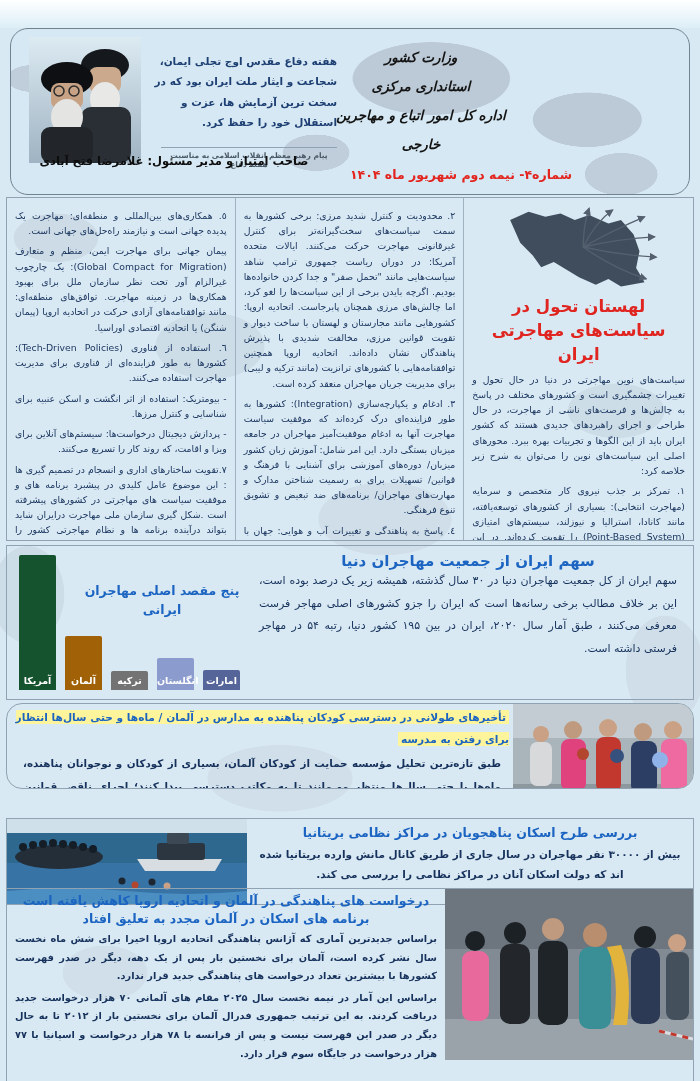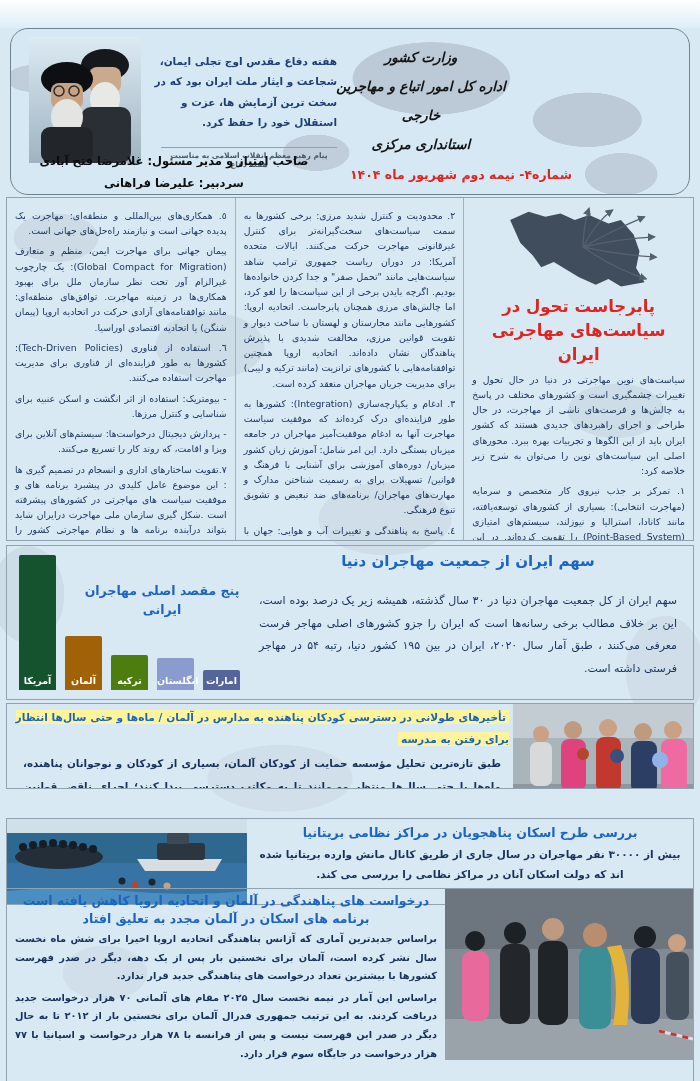--- a/index.html
+++ b/index.html
@@ -76,38 +76,38 @@
     color:#e02520; font-weight:bold; font-size:16.5px; line-height:1.45;
     text-align:center; margin:2px 0 4px 0;
   }
 
   
   .share-panel {
     position:absolute; left:6px; right:6px; top:545px; height:155px;
     border:1px solid #8fa3b2; display:flex; overflow:hidden;
   }
   .share-text { flex:1; padding:6px 16px 4px 10px; }
-  .share-title { color:#1b64c1; font-size:15px; font-weight:bold; text-align:center; margin-bottom:20px; }
+  .share-title { color:#1b64c1; font-size:15px; font-weight:bold; text-align:center; margin-bottom:0; }
   .share-body { color:#16325c; font-size:11px; font-weight:normal; line-height:2.05; text-align:justify; }
   .chart-block { width:242px; position:relative; }
   .chart-title { position:absolute; left:74px; top:36px; width:162px;
     color:#1b64c1; font-size:12.5px; font-weight:bold; text-align:center; line-height:1.5; }
   .bars { position:absolute; bottom:9px; left:12px; right:8px; height:137px;
     display:flex; align-items:flex-end; gap:9px; direction:ltr; }
   .bar { width:37px; position:relative; border-radius:2px 2px 0 0; }
   .bar-label { position:absolute; bottom:4px; left:0; right:0;
     color:#fff; font-size:9.5px; font-weight:bold; text-align:center; }
 
   
   .news-panel { position:absolute; left:6px; right:6px; border:1px solid #8fa3b2;
     display:flex; overflow:hidden; }
   .news-title { color:#1b64c1; font-weight:bold; }
   .photo { flex:none; }
 
-  .schools-panel { top:703px; height:86px; }
+  .schools-panel { top:703px; height:86px;border-radius:16px; }
   .schools-text { flex:1; padding:2px 4px; }
   .schools-title { display:inline; background:#fdf49b; font-size:10.6px; line-height:1.85; padding:1px 3px; }
   .schools-body { color:#16325c; font-size:10.4px; font-weight:bold; line-height:2.15;
     text-align:justify; padding:3px 8px 4px 12px; }
 
   .britain-panel { top:818px; height:87px; }
   .britain-text { flex:1; padding:4px 10px; }
   .britain-title { font-size:12.5px; text-align:center; margin:2px 0 4px; }
   .britain-body { color:#16325c; font-size:10.5px; font-weight:bold; line-height:1.95; text-align:center; }
 
@@ -144,26 +144,25 @@
     <rect x="22" y="46" width="32" height="26" rx="8" fill="#c8a285"></rect>
     <circle cx="30" cy="54" r="5" fill="none" stroke="#2c2c2c" stroke-width="1.5"></circle>
     <circle cx="45" cy="54" r="5" fill="none" stroke="#2c2c2c" stroke-width="1.5"></circle>
     <ellipse cx="38" cy="80" rx="16" ry="18" fill="#e4e4e2"></ellipse>
     <rect x="12" y="90" width="52" height="36" rx="9" fill="#22262b"></rect>
   </svg>
   <div class="quote">هفته دفاع مقدس اوج تجلی ایمان، شجاعت و ایثار ملت ایران بود که در سخت ترین آزمایش ها، عزت و استقلال خود را حفظ کرد.</div>
   <div class="quote-source">پیام رهبر معظم انقلاب اسلامی به مناسبت هفته دفاع</div>
   <div class="credits">
     <div>صاحب امتیاز و مدیر مسئول: غلامرضا فتح آبادی</div>
-    <div>سردبیر: علیرضا فراهانی</div>
   </div>
   <div class="org-callig">
     <div>وزارت کشور</div>
+    <div>استانداری مرکزی</div>
     <div>اداره کل امور اتباع و مهاجرین خارجی</div>
-    <div>استانداری مرکزی</div>
   </div>
   <div class="issue-line">شماره۴- نیمه دوم شهریور ماه ۱۴۰۴</div>
 </div>
 
 <div class="article-panel">
   <div class="col">
     <div class="iran-map-wrap">
       <svg width="170" height="84" viewBox="0 0 200 100">
         <defs>
           <marker id="ah" markerWidth="6" markerHeight="6" refX="5" refY="3" orient="auto">
@@ -175,21 +174,21 @@
           <path d="M105,50 Q140,30 178,14" marker-end="url(#ah)"></path>
           <path d="M105,50 Q150,40 190,38" marker-end="url(#ah)"></path>
           <path d="M105,50 Q150,60 192,62" marker-end="url(#ah)"></path>
           <path d="M105,50 Q140,75 180,88" marker-end="url(#ah)"></path>
           <path d="M105,50 Q120,20 140,6" marker-end="url(#ah)"></path>
           <path d="M105,50 Q105,25 112,4" marker-end="url(#ah)"></path>
         </g>
       </svg>
     </div>
     <div class="article-title">
-      <div>پابرجاست تحول در</div>
+      <div>لهستان تحول در</div>
       <div>سیاست‌های مهاجرتی ایران</div>
     </div>
     <p>سیاست‌های نوین مهاجرتی در دنیا در حال تحول و تغییرات چشمگیری است و کشورهای مختلف در پاسخ به چالش‌ها و فرصت‌های ناشی از مهاجرت، در حال طراحی و اجرای راهبردهای جدیدی هستند که کشور ایران باید از این الگوها و تجربیات بهره ببرد. محورهای اصلی این سیاست‌های نوین را می‌توان به شرح زیر خلاصه کرد:</p>
     <p>۱. تمرکز بر جذب نیروی کار متخصص و سرمایه (مهاجرت انتخابی): بسیاری از کشورهای توسعه‌یافته، مانند کانادا، استرالیا و نیوزلند، سیستم‌های امتیازی (Point-Based System) را تقویت کرده‌اند. در این سیستم‌ها به عواملی مانند سن، تحصیلات، تسلط به زبان، تجربه کاری و پیشنهاد شغلی امتیاز داده می‌شود و افرادی که امتیاز بالاتری کسب کنند، شانس بیشتری برای دریافت اقامت دارند.</p>
   </div>
   <div class="col">
     <p>۲. محدودیت و کنترل شدید مرزی: برخی کشورها به سمت سیاست‌های سخت‌گیرانه‌تر برای کنترل غیرقانونی مهاجرت حرکت می‌کنند. ایالات متحده آمریکا: در دوران ریاست جمهوری ترامپ شاهد سیاست‌هایی مانند "تحمل صفر" و جدا کردن خانواده‌ها بودیم. اگرچه بایدن برخی از این سیاست‌ها را لغو کرد، اما چالش‌های مرزی همچنان پابرجاست. اتحادیه اروپا: کشورهایی مانند مجارستان و لهستان با ساخت دیوار و تقویت قوانین مرزی، مخالفت شدیدی با پذیرش پناهندگان نشان داده‌اند. اتحادیه اروپا همچنین توافقنامه‌هایی با کشورهای ترانزیت (مانند ترکیه و لیبی) برای مدیریت جریان مهاجران منعقد کرده است.</p>
     <p>۳. ادغام و یکپارچه‌سازی (Integration): کشورها به طور فزاینده‌ای درک کرده‌اند که موفقیت سیاست مهاجرت آنها به ادغام موفقیت‌آمیز مهاجران در جامعه میزبان بستگی دارد. این امر شامل: آموزش زبان کشور میزبان/ دوره‌های آموزشی برای آشنایی با فرهنگ و قوانین/ تسهیلات برای به رسمیت شناختن مدارک و مهارت‌های مهاجران/ برنامه‌های ضد تبعیض و تشویق تنوع فرهنگی.</p>
     <p>٤. پاسخ به پناهندگی و تغییرات آب و هوایی: جهان با بحران‌های انسانی پیچیده‌ای روبرو است که سیاست مهاجرتی را تحت تأثیر قرار می‌دهد: پناهندگان آب و هوایی: با تشدید تغییرات اقلیمی، تعداد افرادی که به دلیل بلایای طبیعی، خشکسالی و بالا آمدن سطح دریاها آواره می‌شوند، در حال افزایش است. هنوز چارچوب حقوقی بین‌المللی مشخصی برای حمایت از این گروه وجود ندارد و کشورها در حال بررسی راه‌حل‌های جدید هستند.</p>
   </div>
@@ -210,21 +209,21 @@
   </div>
   <div class="chart-block">
     <div class="chart-title">پنج مقصد اصلی مهاجران ایرانی</div>
     <div class="bars">
         <div class="bar" style="height: 135px; background: #14532d;">
           <span class="bar-label">آمریکا</span>
         </div>
         <div class="bar" style="height: 54px; background: #a16207;">
           <span class="bar-label">آلمان</span>
         </div>
-        <div class="bar" style="height: 35px; background: #4d7c0f;">
+        <div class="bar" style="height: 19px; background: #737373;">
           <span class="bar-label">ترکیه</span>
         </div>
         <div class="bar" style="height: 32px; background: rgb(139, 155, 206);">
           <span class="bar-label">انگلستان</span>
         </div>
         <div class="bar" style="height: 20px; background: rgb(85, 101, 154);">
           <span class="bar-label">امارات</span>
         </div>
       </div>
   </div>

